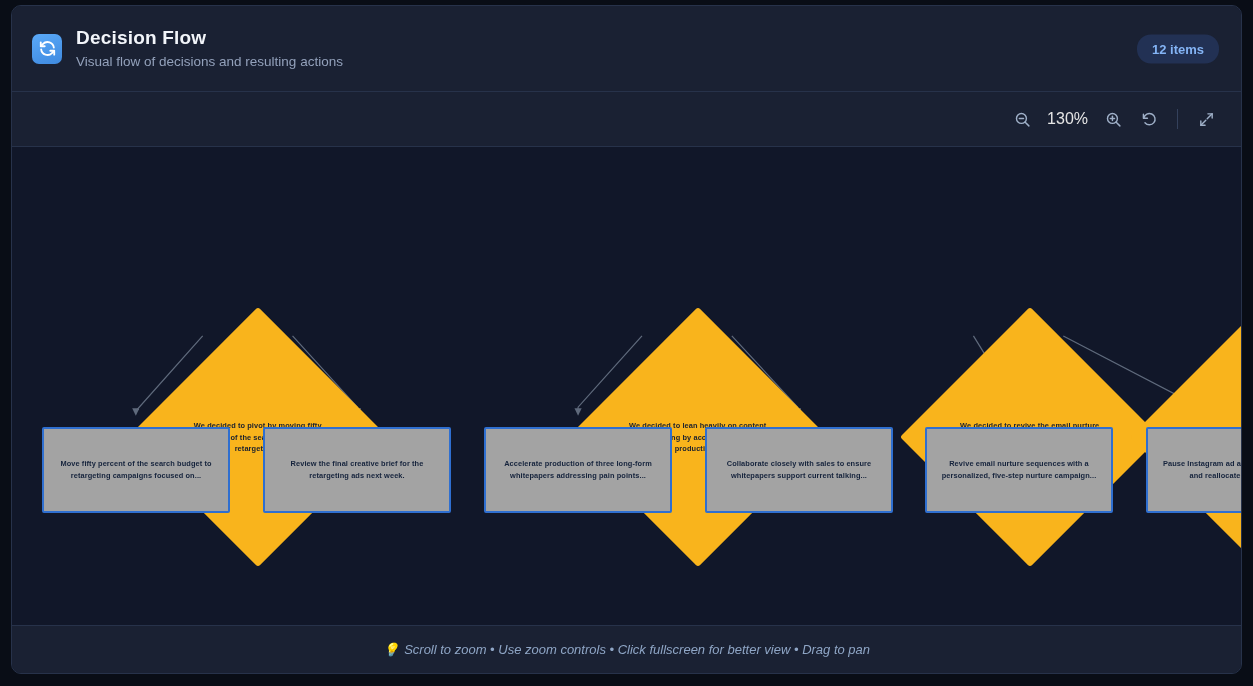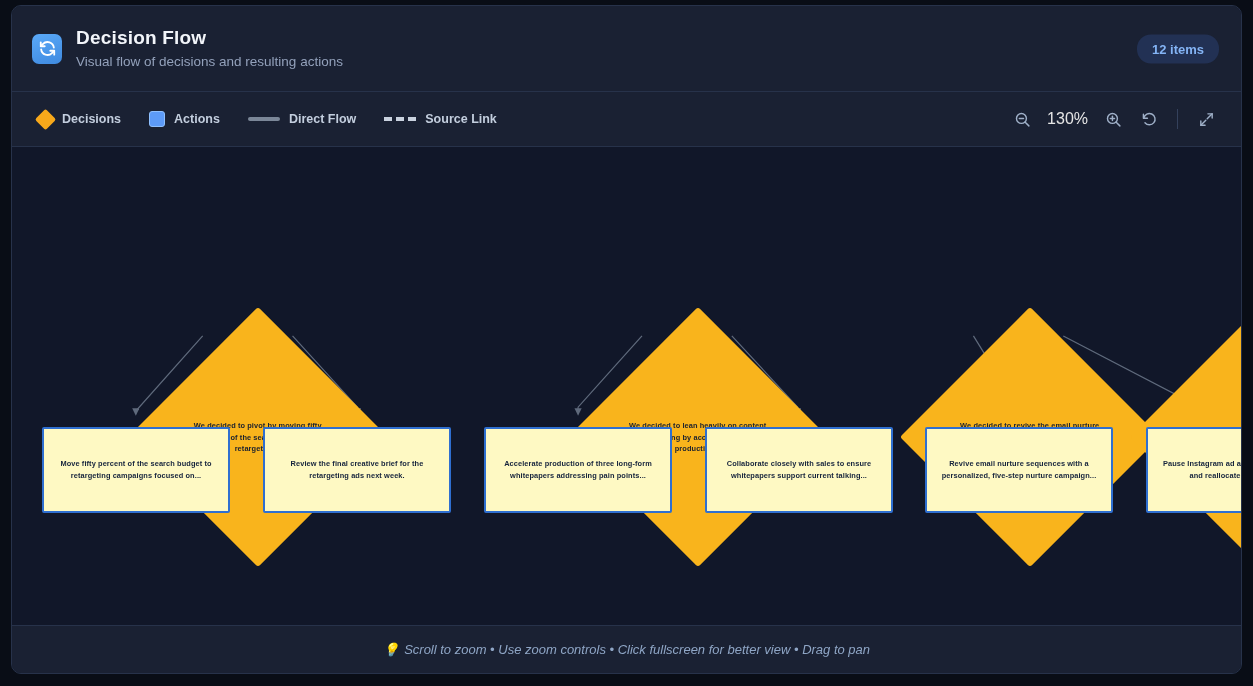--- a/index.html
+++ b/index.html
@@ -165,21 +165,21 @@
     transform: rotate(-45deg);
     width: 150px;
     font-size: 7.4px;
     line-height: 11.6px;
     color: #20242e;
     font-weight: bold;
     letter-spacing: .1px;
   }
   .action {
     width: 188px; height: 86px;
-    background: #fef9c3;
+    background: #a3a3a3;
     border: 2px solid #2f6fd0;
     border-radius: 2px;
   }
   .action .node-text {
     width: 160px;
     font-size: 7.4px;
     line-height: 11.6px;
     color: #15233c;
     font-weight: bold;
     letter-spacing: .1px;
@@ -217,38 +217,20 @@
       </svg>
     </div>
     <div class="title-wrap">
       <div class="title">Decision Flow</div>
       <div class="subtitle">Visual flow of decisions and resulting actions</div>
     </div>
     <div class="badge">12 items</div>
   </div>
 
   <div class="toolbar">
-    <div class="legend">
-      <div class="legend-item">
-        <span class="swatch-diamond"></span>
-        <span class="legend-label">Decisions</span>
-      </div>
-      <div class="legend-item">
-        <span class="swatch-square"></span>
-        <span class="legend-label">Actions</span>
-      </div>
-      <div class="legend-item">
-        <span class="swatch-line"></span>
-        <span class="legend-label">Direct Flow</span>
-      </div>
-      <div class="legend-item">
-        <span class="swatch-dash"></span>
-        <span class="legend-label">Source Link</span>
-      </div>
-    </div>
 
     <div class="tools">
       <div class="tool-btn">
         <svg width="17" height="17" viewBox="0 0 24 24" fill="none" stroke="currentColor" stroke-width="2" stroke-linecap="round">
           <circle cx="10.5" cy="10.5" r="7"></circle>
           <line x1="15.8" y1="15.8" x2="21" y2="21"></line>
           <line x1="7.5" y1="10.5" x2="13.5" y2="10.5"></line>
         </svg>
       </div>
       <div class="zoom-level">130%</div>

